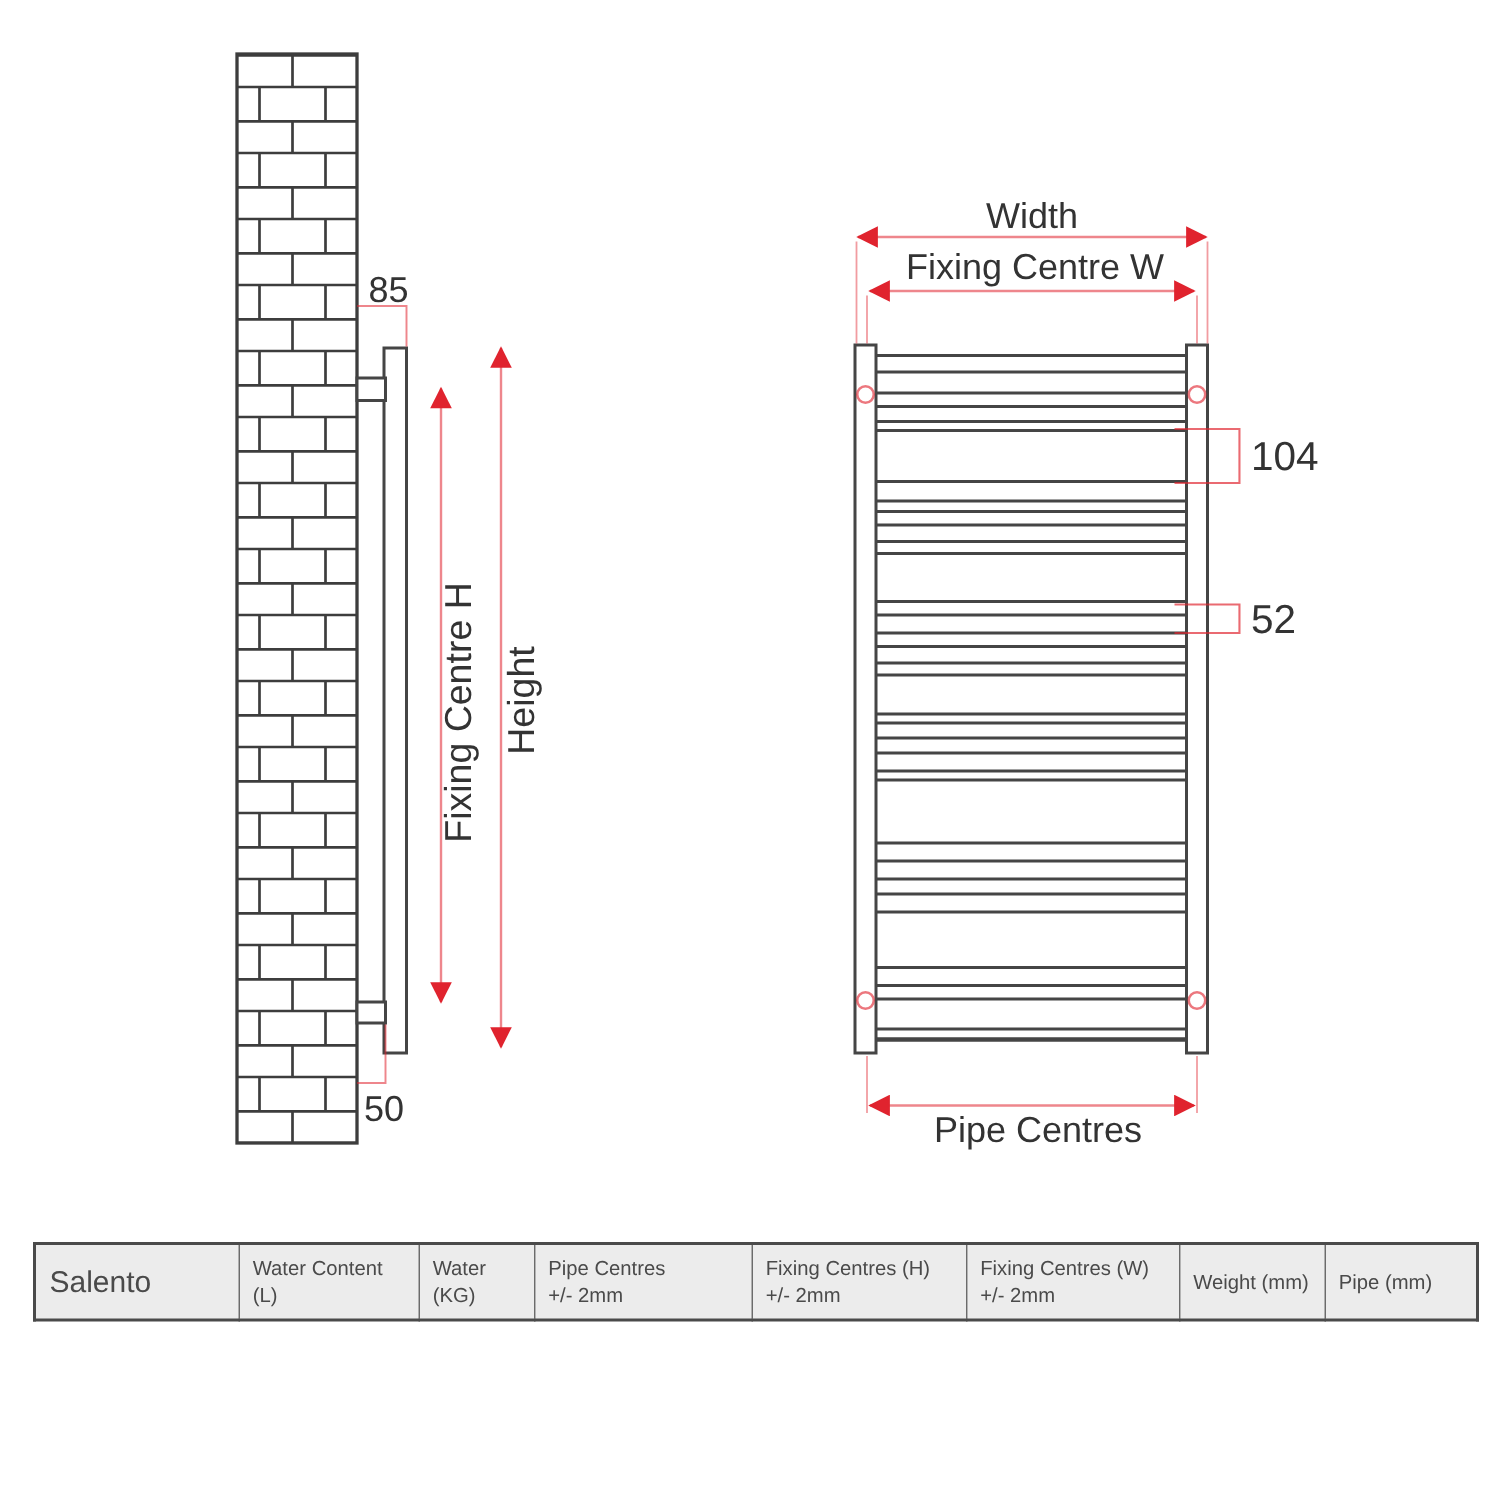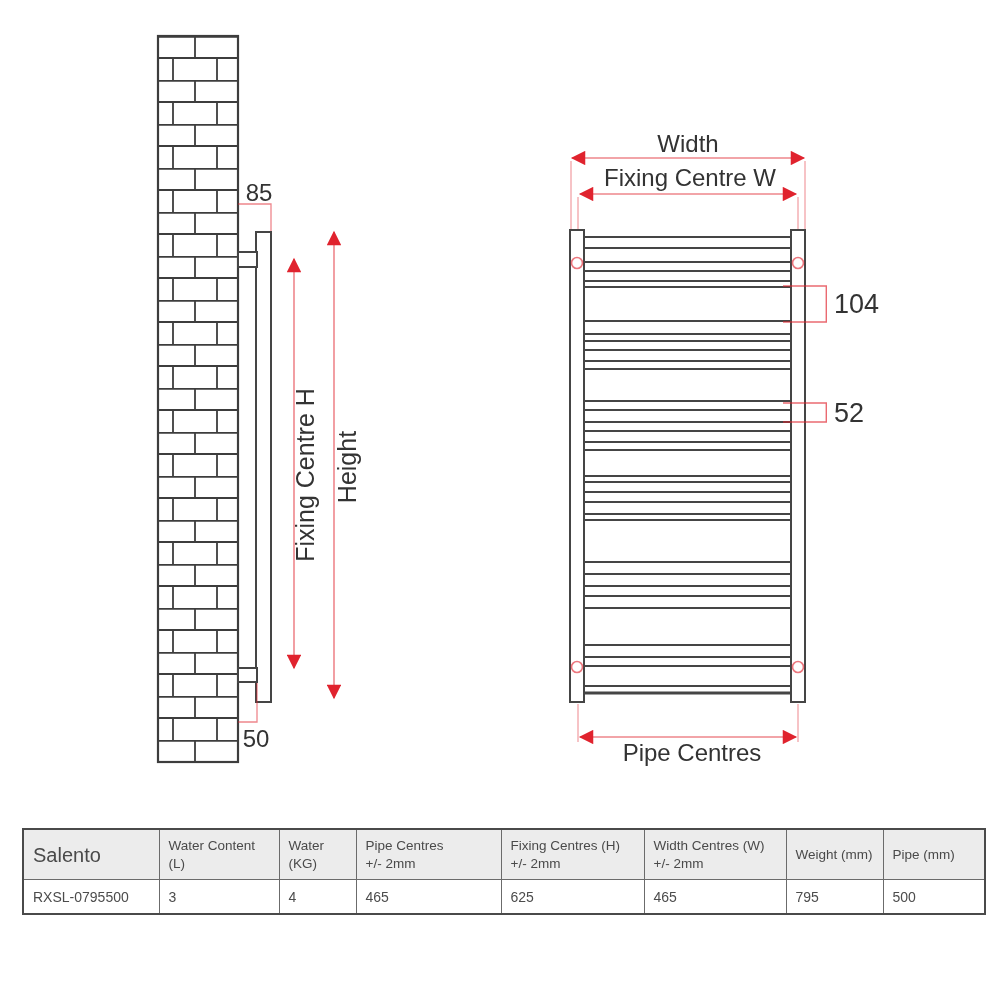--- a/index.html
+++ b/index.html
@@ -170,37 +170,27 @@
           </th>
         <th>
             <span class="l1">Pipe Centres</span>
             <span class="l2">+/- 2mm</span>
           </th>
         <th>
             <span class="l1">Fixing Centres (H)</span>
             <span class="l2">+/- 2mm</span>
           </th>
         <th>
-            <span class="l1">Width Centres (W)</span>
+            <span class="l1">Fixing Centres (W)</span>
             <span class="l2">+/- 2mm</span>
           </th>
         <th>
             <span class="l1">Weight (mm)</span>
           </th>
         <th>
             <span class="l1">Pipe (mm)</span>
           </th>
       </tr>
     </thead>
     <tbody>
-      <tr>
-        <td>RXSL-0795500</td>
-        <td>3</td>
-        <td>4</td>
-        <td>465</td>
-        <td>625</td>
-        <td>465</td>
-        <td>795</td>
-        <td>500</td>
-      </tr>
     </tbody>
   </table>
 </div>
 
 </body></html>

